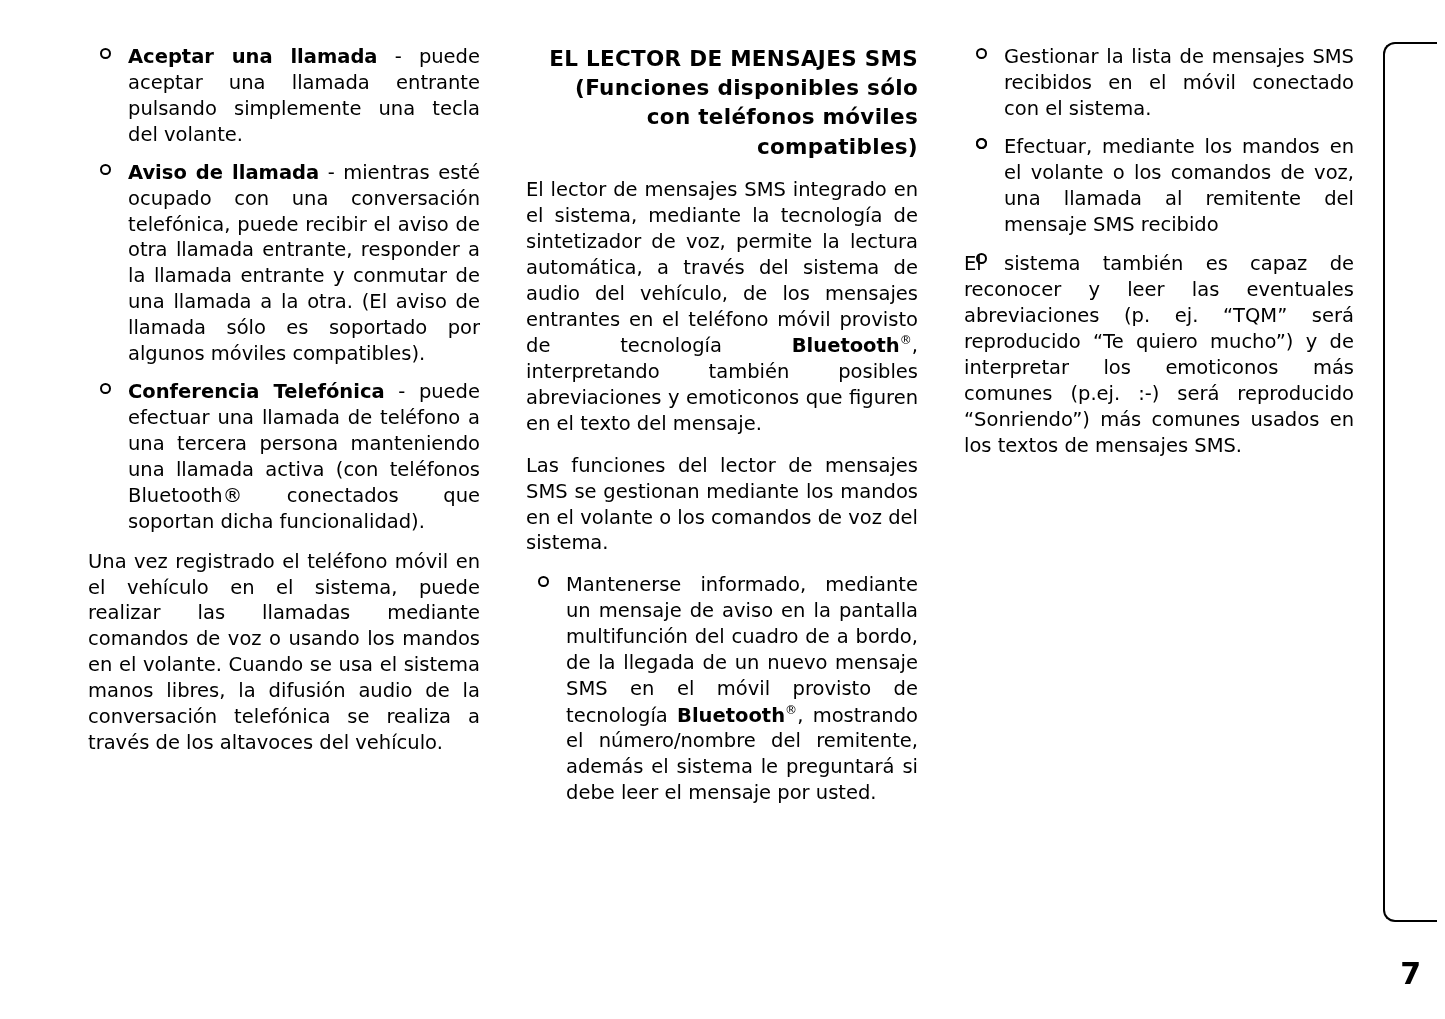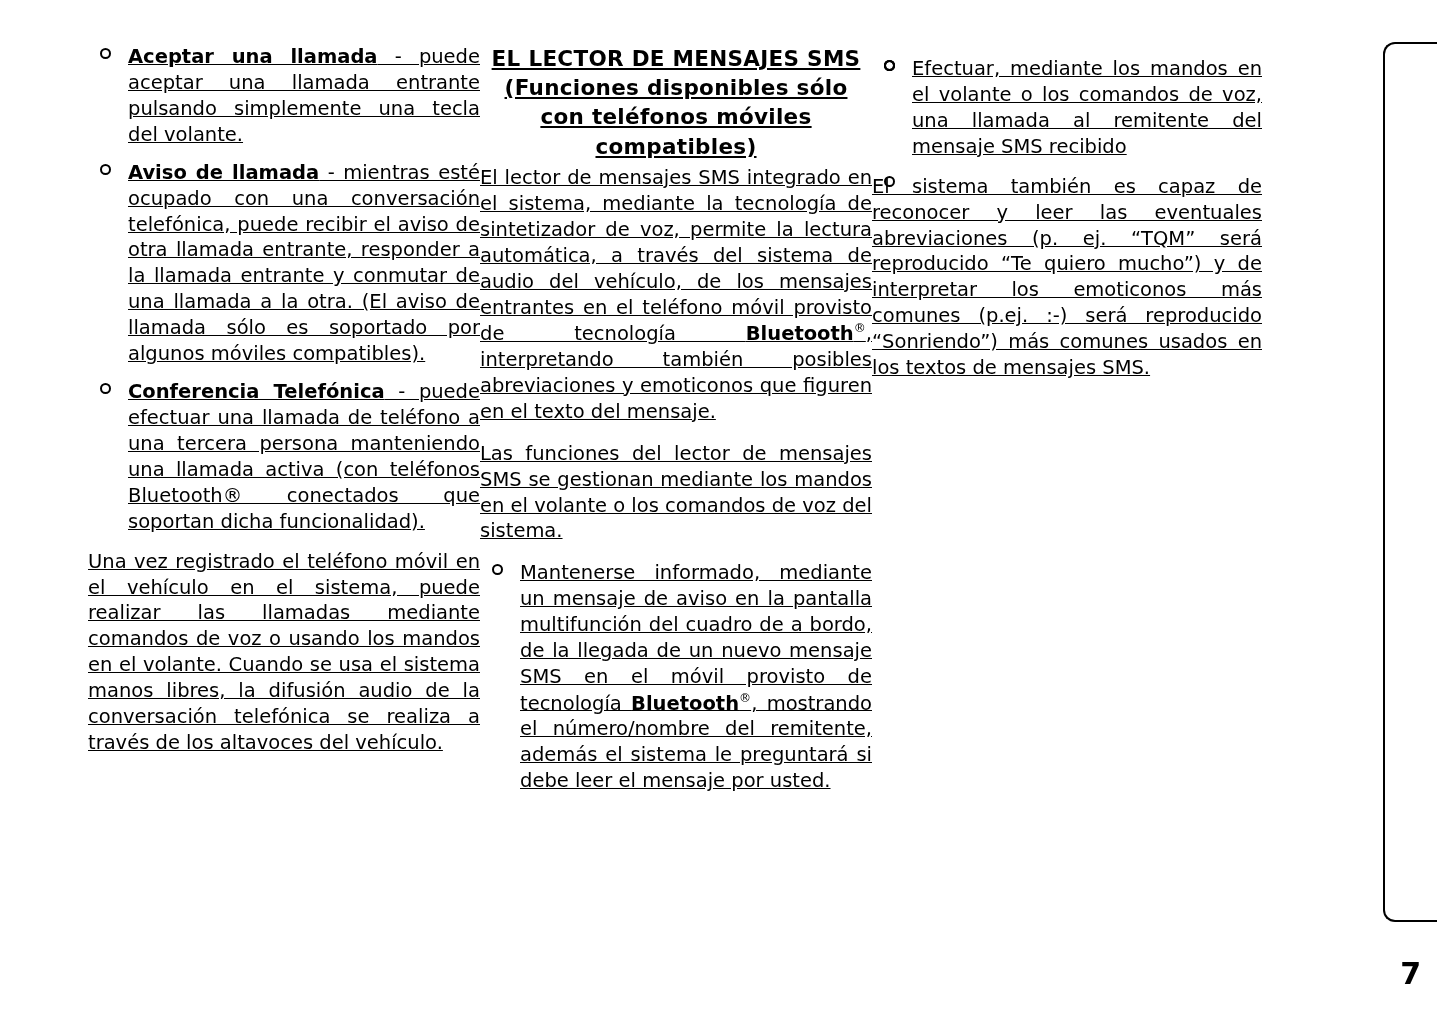--- a/index.html
+++ b/index.html
@@ -21,42 +21,42 @@
     width: 1445px;
     height: 1019px;
   }
   .columns {
     position: absolute;
     left: 88px;
     top: 44px;
     width: 1270px;
     height: 930px;
     display: flex;
-    text-decoration: underline;
+    gap: 46px;
   }
   .col {
     width: 392px;
     font-size: 19.5px;
     line-height: 1.33;
     text-align: justify;
   }
   .col.col3 { width: 390px; }
 
   p {
     margin: 0 0 16px 0;
   }
   p.tight { margin-bottom: 14px; }
 
   .heading {
     font-weight: bold;
     font-size: 21.5px;
     line-height: 1.36;
     letter-spacing: 0.3px;
-    margin: 0 0 4px 0;
-    text-align: center;
+    margin: 0 0 16px 0;
+    text-align: right;
   }
 
   ul.bullets {
     list-style: none;
     margin: 0 0 14px 0;
     padding: 0;
   }
   ul.bullets li {
     position: relative;
     padding-left: 40px;
@@ -154,20 +154,21 @@
           <span class="bullet-mark"></span>
           <span>Mantenerse informado, mediante un mensaje de aviso en la pantalla multifunción del cuadro de a bordo, de la llegada de un nuevo mensaje SMS en el móvil provisto de tecnología </span><span class="bold">Bluetooth</span><sup class="reg">®</sup><span>, mostrando el número/nombre del remitente, además el sistema le preguntará si debe leer el mensaje por usted.</span>
         </li>
       </ul>
     </div>
 
     <div class="col col3">
       <ul class="bullets">
         <li>
           <span class="bullet-mark"></span>
+          <span>Gestionar la lista de mensajes SMS recibidos en el móvil conectado con el sistema.</span>
         </li>
         <li>
           <span class="bullet-mark"></span>
         </li>
         <li>
           <span class="bullet-mark"></span>
           <span>Efectuar, mediante los mandos en el volante o los comandos de voz, una llamada al remitente del mensaje SMS recibido</span>
         </li>
         <li>
           <span class="bullet-mark"></span>

